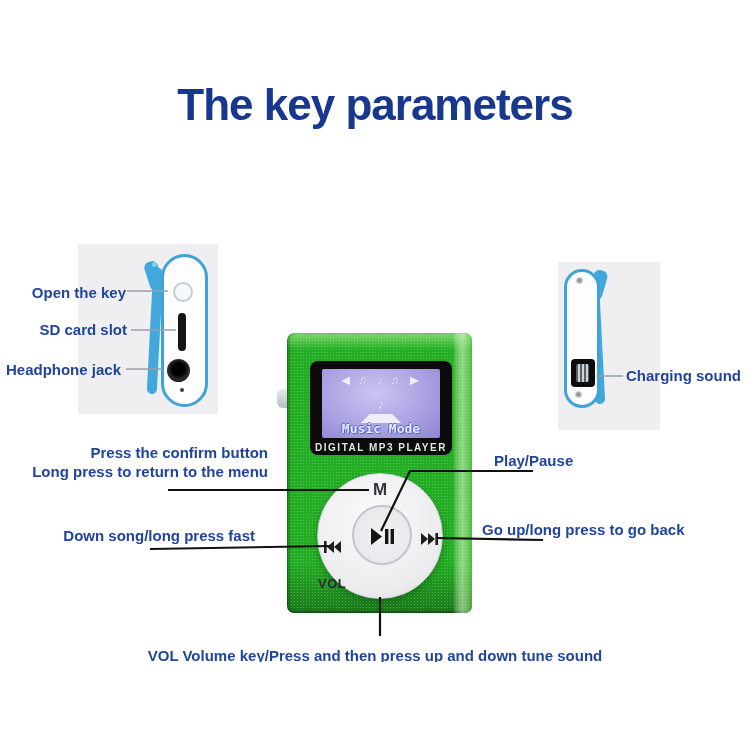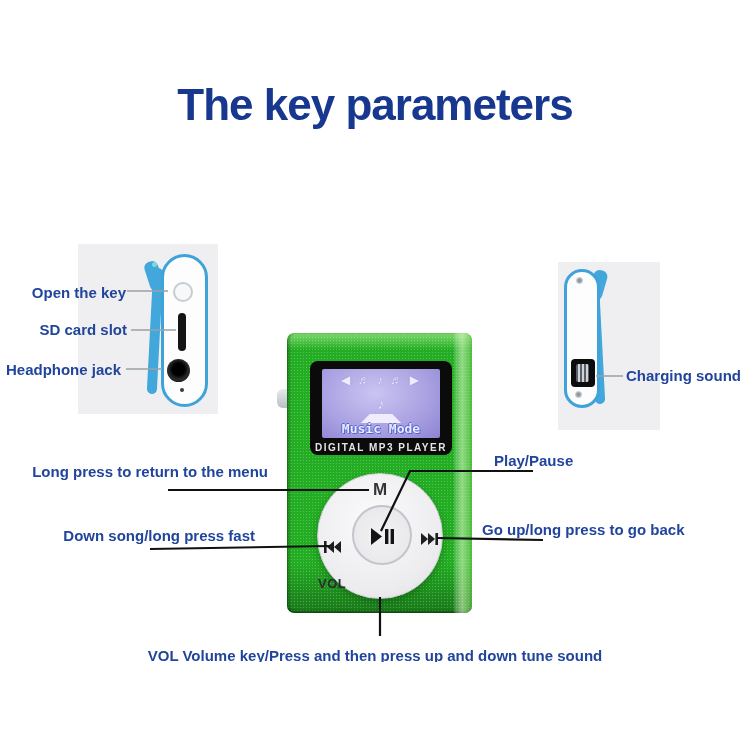--- a/index.html
+++ b/index.html
@@ -137,20 +137,21 @@
           <svg width="24" height="17" viewBox="0 0 24 17">
             <polygon points="0,0 0,17 11,8.5" fill="#141414"></polygon>
             <rect x="14" y="1" width="3.4" height="15" fill="#141414"></rect>
             <rect x="19.6" y="1" width="3.4" height="15" fill="#141414"></rect>
           </svg>
         </div>
       </div>
     </div>
   </div>
 
+  <div class="abs lbl r" style="right:482px;top:444px;">Press the confirm button</div>
   <div class="abs lbl r" style="right:482px;top:463px;text-align:right;">Long press to return to the menu</div>
   <div class="abs lbl r" style="right:495px;top:527px;margin-left:40px;">Down song/long press fast</div>
   <div class="abs lbl" style="left:494px;top:452px;">Play/Pause</div>
   <div class="abs lbl" style="left:482px;top:521px;">Go up/long press to go back</div>
   <div class="abs lbl" style="left:0;right:0;top:647px;text-align:center;">VOL Volume key/Press and then press up and down tune sound</div>
 
   <svg class="abs" style="left:0;top:0;pointer-events:none;" width="750" height="750">
 
     <line x1="127" y1="291" x2="168" y2="291" stroke="#9aa0a6" stroke-width="1.5"></line>
     <line x1="131" y1="330" x2="176" y2="330" stroke="#9aa0a6" stroke-width="1.5"></line>

